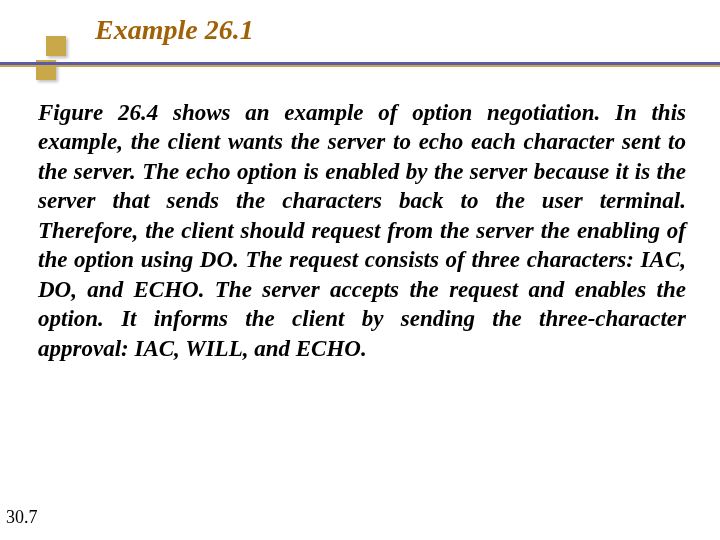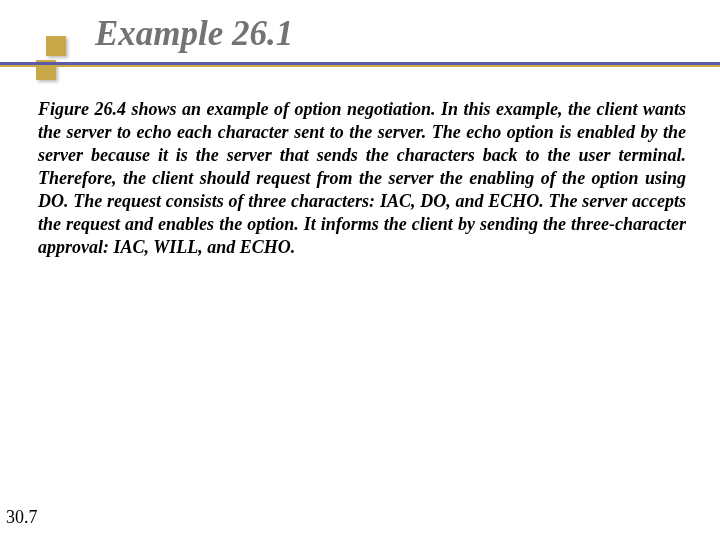--- a/index.html
+++ b/index.html
@@ -1,25 +1,25 @@
 <!DOCTYPE html>
 <html><head>
 <meta charset="utf-8">
 <style>
   * { margin: 0; padding: 0; box-sizing: border-box; }
   html, body { width: 720px; height: 540px; background: #ffffff; font-family: "Times New Roman", Times, serif; }
   .slide { position: relative; width: 720px; height: 540px; background: #ffffff; }
   .title-wrap { position: absolute; left: 0; top: 10px; width: 720px; height: 58px; }
-  .title-text { position: absolute; left: 95px; top: 4px; font-style: italic; font-weight: bold; font-size: 35px; color: #737373; font-family: "Times New Roman", Times, serif; }
+  .title-text { position: absolute; left: 95px; top: 4px; font-style: italic; font-weight: bold; font-size: 28px; color: #a16207; font-family: "Times New Roman", Times, serif; }
   .underline-purple { position: absolute; left: 0; top: 52px; width: 720px; height: 3px; background: #5b5ba8; }
   .underline-gold   { position: absolute; left: 0; top: 55px; width: 720px; height: 2px; background: #c9a84a; }
   .bullet-sq { position: absolute; width: 20px; height: 20px; background: #c9a84a; box-shadow: 2px 2px 3px rgba(0,0,0,0.25); }
   .sq-top    { left: 46px; top: 26px; }
   .sq-bottom { left: 36px; top: 50px; }
-  .body-text { position: absolute; left: 38px; top: 98px; width: 648px; font-style: italic; font-weight: bold; font-size: 18px; line-height: 1.28; color: #000; text-align: justify; font-family: "Times New Roman", Times, serif; }
+  .body-text { position: absolute; left: 38px; top: 98px; width: 648px; font-style: italic; font-weight: bold; font-size: 23px; line-height: 1.28; color: #000; text-align: justify; font-family: "Times New Roman", Times, serif; }
   .page-num { position: absolute; left: 6px; bottom: 12px; font-size: 18px; color: #000; font-family: "Times New Roman", Times, serif; }
 </style>
 </head>
 <body>
 
 <div class="slide">
   <div class="title-wrap">
     <div class="bullet-sq sq-top"></div>
     <div class="bullet-sq sq-bottom"></div>
     <div class="title-text">Example 26.1</div>

